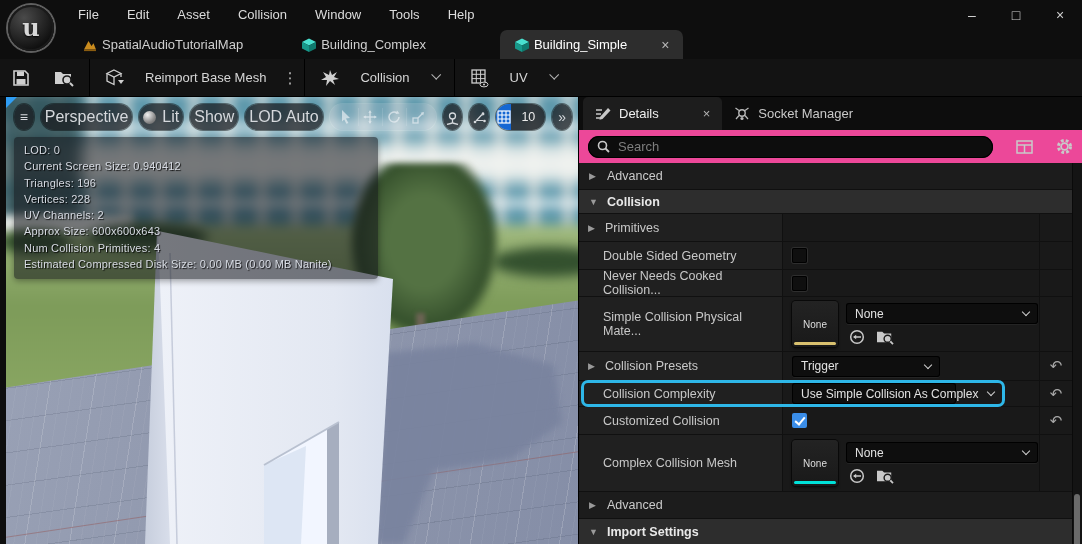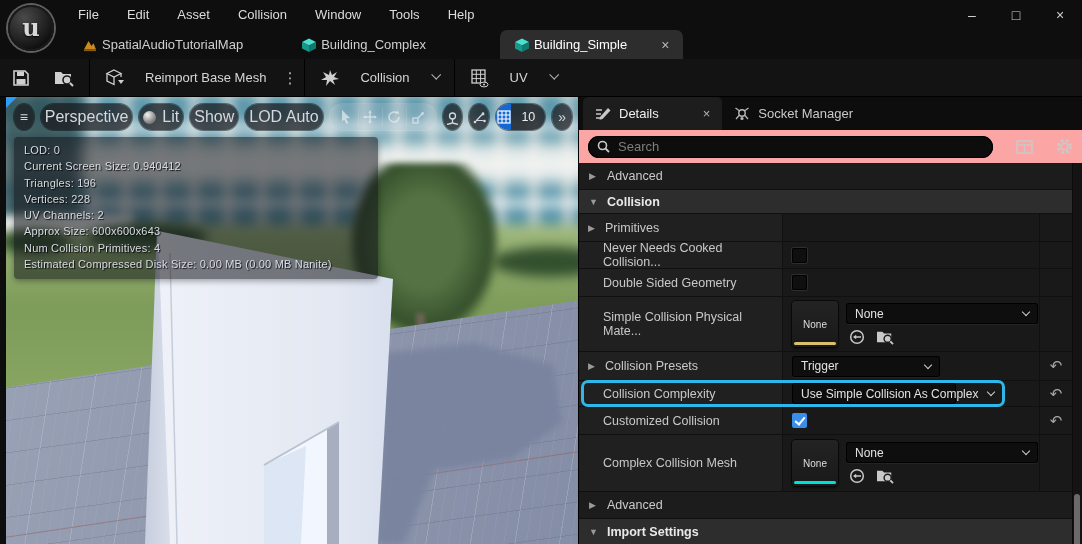--- a/index.html
+++ b/index.html
@@ -100,21 +100,21 @@
            box-shadow:0 2px 6px rgba(0,0,0,.35); }
   .stats div { font-size:11px; line-height:16.3px; color:#d6dae2; letter-spacing:.2px;
                text-shadow:1px 1px 1px rgba(0,0,0,.85); white-space:nowrap; }
 
   
   .details { flex:1; position:relative; background:#161616; border-left:1px solid #000; overflow:hidden; }
   .dtabs { position:absolute; top:0; left:0; right:0; height:33px; background:#0d0d0d; display:flex; padding-left:4px; }
   .dtab { display:flex; align-items:center; gap:8px; padding:0 12px; font-size:13px; color:#c9c9c9; }
   .dtab.active { background:#1d1d1d; border-radius:5px 5px 0 0; color:#efefef; }
   .dtab-close { margin-left:36px; color:#b5b5b5; font-size:13px; }
-  .dsearch { position:absolute; top:33px; left:0; right:0; height:33px; background:#fca5a5;
+  .dsearch { position:absolute; top:33px; left:0; right:0; height:33px; background:#ec4899;
              display:flex; align-items:center; padding:0 9px; gap:23px; }
   .searchfield { width:430px; height:22px; border-radius:11px; background:#0d0d0d;
                  box-shadow:inset 0 0 0 1px #000; display:flex; align-items:center;
                  padding:0 9px; gap:8px; color:#7e7e7e; font-size:13px; }
   .sicon { display:flex; align-items:center; color:#c9c9c9; }
 
   .dbody { position:absolute; top:66px; left:0; right:10px; bottom:0; background:#161616;
            display:flex; flex-direction:column; }
   .drow { display:flex; border-bottom:1px solid #101010; background:#1c1c1c; flex:0 0 auto; }
   .drow.full { align-items:center; padding-left:10px; gap:8px; font-size:12.5px; color:#cbcbcb; }
@@ -457,33 +457,33 @@
 
         <div class="drow" style="height:28px">
           <div class="cell-n hasexp">
               <span class="exp">▶</span>
               <span>Primitives</span>
             </div>
           <div class="cell-v"></div>
           <div class="cell-r"></div>
         </div>
 
+        <div class="drow" style="height:28px">
+          <div class="cell-n">
+              <span>Double Sided Geometry</span>
+            </div>
+          <div class="cell-v">
+              <span class="cb"></span>
+            </div>
+          <div class="cell-r"></div>
+        </div>
+
         <div class="drow" style="height:27px">
           <div class="cell-n">
               <span>Never Needs Cooked Collision...</span>
-            </div>
-          <div class="cell-v">
-              <span class="cb"></span>
-            </div>
-          <div class="cell-r"></div>
-        </div>
-
-        <div class="drow" style="height:28px">
-          <div class="cell-n">
-              <span>Double Sided Geometry</span>
             </div>
           <div class="cell-v">
               <span class="cb"></span>
             </div>
           <div class="cell-r"></div>
         </div>
 
         <div class="drow" style="height:55px">
           <div class="cell-n">
               <span>Simple Collision Physical Mate...</span>

